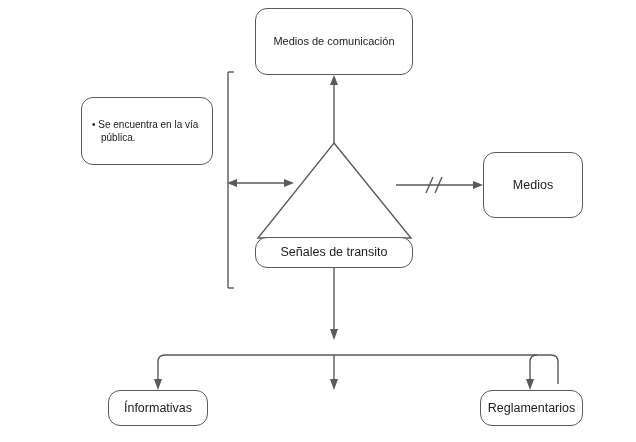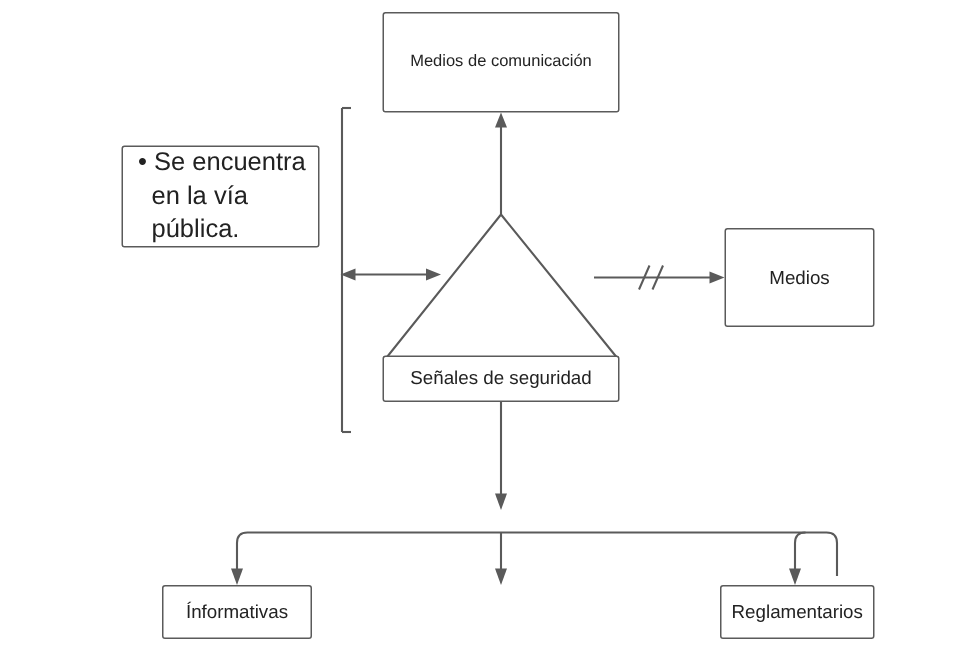--- a/index.html
+++ b/index.html
@@ -23,21 +23,21 @@
     top: 0;
     width: 636px;
     height: 442px;
     pointer-events: none;
   }
   .node {
     position: absolute;
     box-sizing: border-box;
     background: #ffffff;
     border: 1px solid #5a5a5a;
-    border-radius: 2px;
+    border-radius: 12px;
     display: flex;
     align-items: center;
     justify-content: center;
     color: #222222;
     line-height: 1.32;
   }
   .node.bullet {
     justify-content: flex-start;
     align-items: center;
     padding: 6px 8px 6px 10px;
@@ -47,21 +47,21 @@
     display: block;
     white-space: pre-line;
   }
   .bullet .node-label {
     padding-left: 9px;
     text-indent: -9px;
   }
 
   
   #box-medios   { left: 255px; top: 8px;   width: 158px; height: 67px;  font-size: 11px; }
-  #box-enc      { left: 81px;  top: 97px;  width: 132px; height: 68px;  font-size: 17px; }
+  #box-enc      { left: 81px;  top: 97px;  width: 132px; height: 68px;  font-size: 10px; }
   #box-prom     { left: 81px;  top: 195px; width: 132px; height: 74px;  font-size: 12.5px; }
   #box-senales  { left: 255px; top: 237px; width: 158px; height: 31px;  font-size: 12.5px; }
   #box-radio    { left: 483px; top: 152px; width: 100px; height: 66px;  font-size: 12.5px; }
   #box-info     { left: 108px; top: 390px; width: 100px; height: 36px;  font-size: 12.5px; }
   #box-prev     { left: 297px; top: 390px; width: 100px; height: 36px;  font-size: 12.5px; }
   #box-regl     { left: 480px; top: 390px; width: 103px; height: 36px;  font-size: 12.5px; }
   #box-regl .node-label { font-size: 12.5px; }
 </style>
 </head>
 <body>
@@ -104,21 +104,21 @@
   <div class="node" id="box-medios">
     <span class="node-label">Medios de comunicación</span>
   </div>
 
   <div class="node bullet" id="box-enc">
     <span class="node-label">• Se encuentra en la vía pública.</span>
   </div>
 
 
   <div class="node" id="box-senales">
-    <span class="node-label">Señales de seguridad</span>
+    <span class="node-label">Señales de transito</span>
   </div>
 
   <div class="node" id="box-radio">
     <span class="node-label">Medios</span>
   </div>
 
   <div class="node" id="box-info">
     <span class="node-label">Ínformativas</span>
   </div>
 

